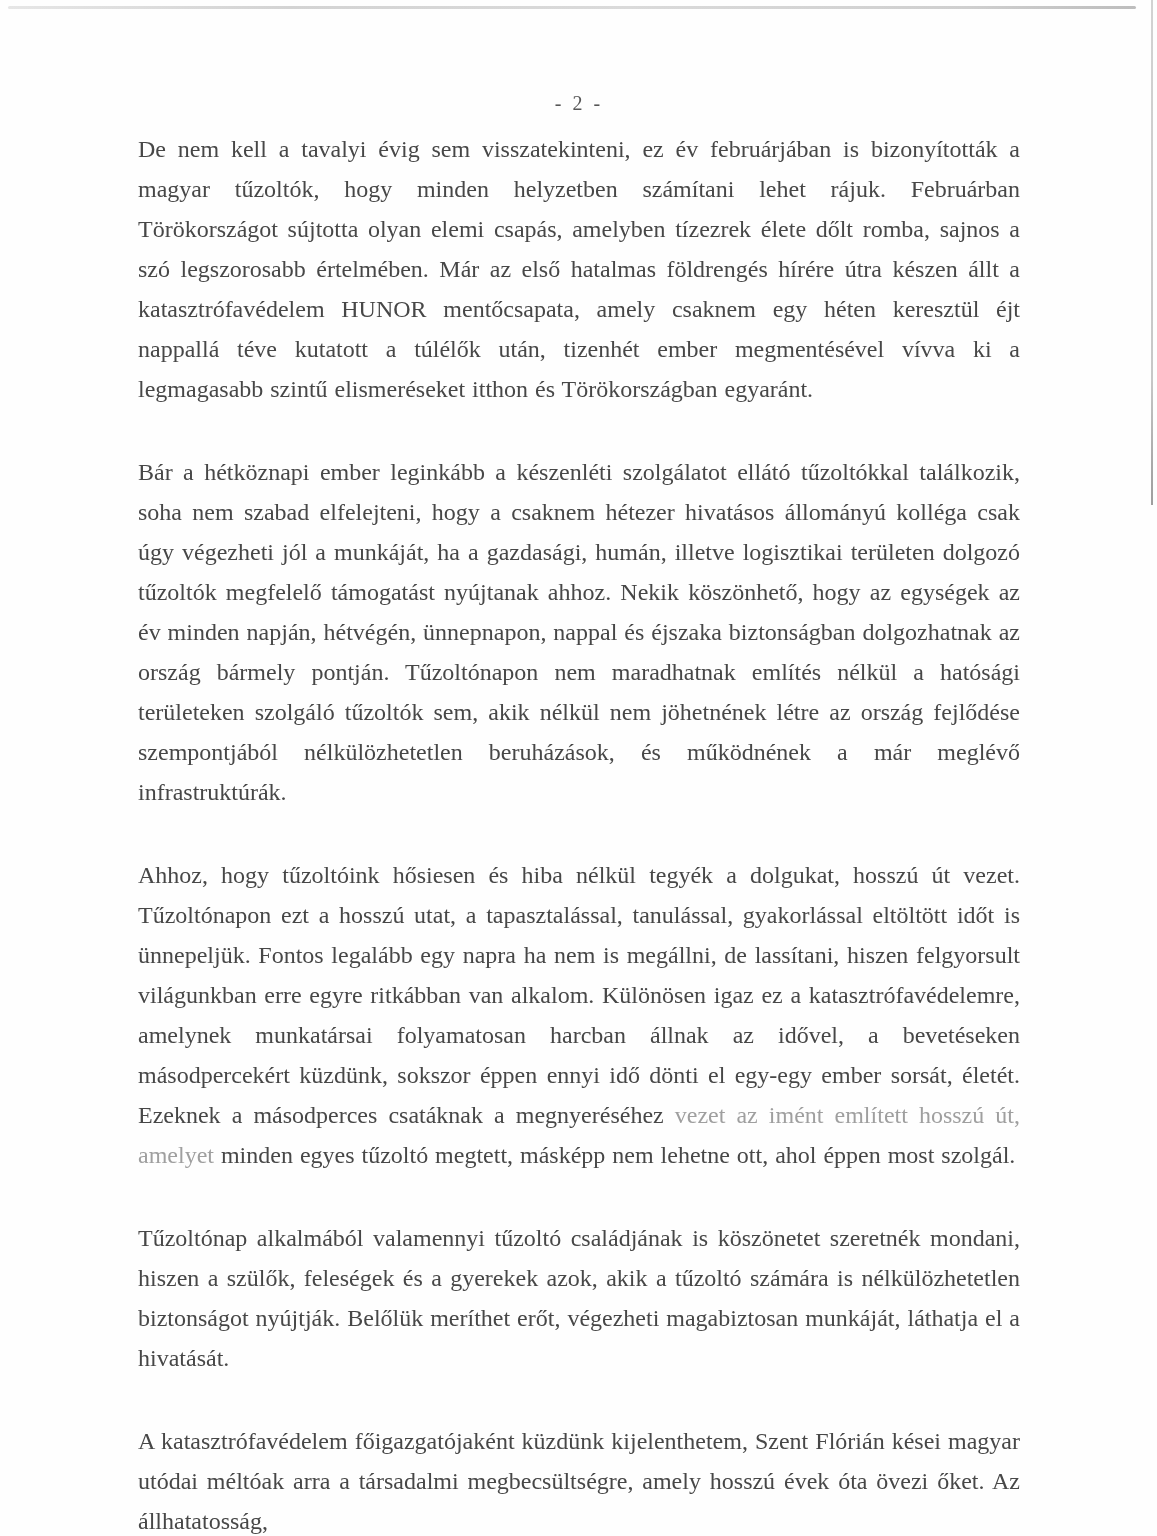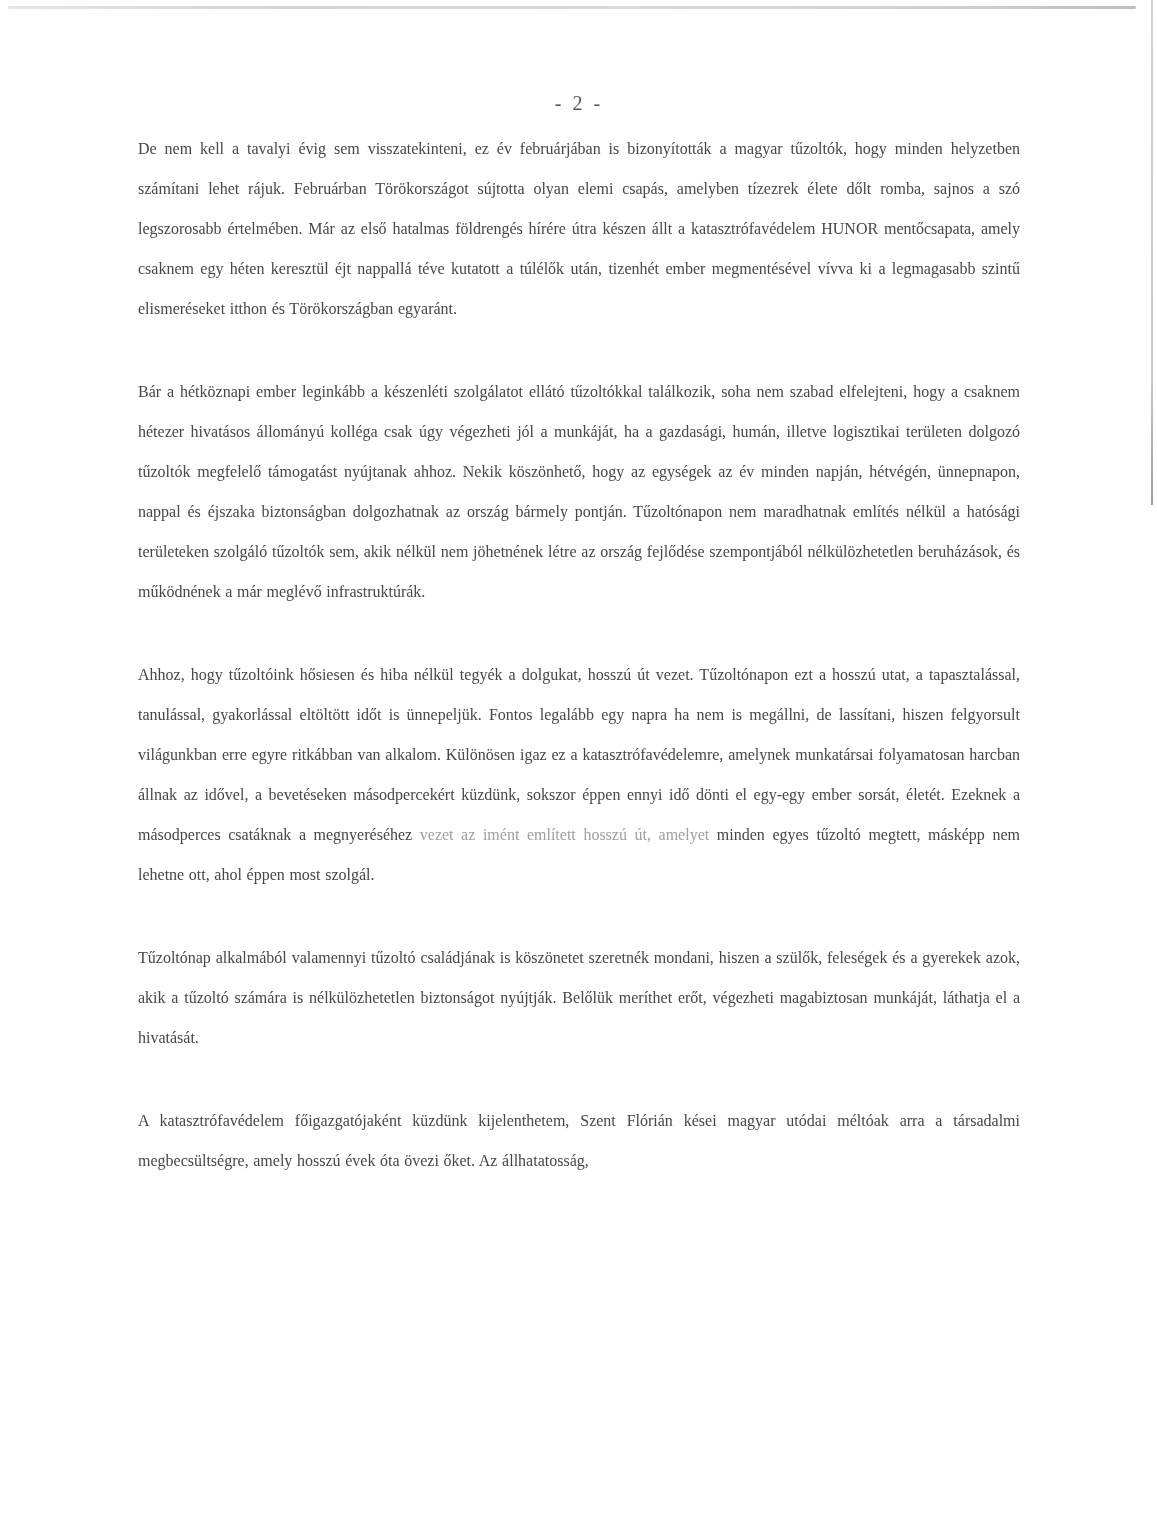--- a/index.html
+++ b/index.html
@@ -41,21 +41,21 @@
   }
   .page-number {
     text-align: center;
     font-size: 20px;
     letter-spacing: 3px;
     color: #565656;
     margin: 0 0 14px 0;
   }
   p.para {
     margin: 8px 0 43px 0;
-    font-size: 16px;
+    font-size: 24px;
     line-height: 40px;
     text-align: justify;
     text-align-last: left;
     hyphens: none;
     word-spacing: 0.04em;
   }
   p.para:last-child {
     margin-bottom: 0;
   }
   .faded {

